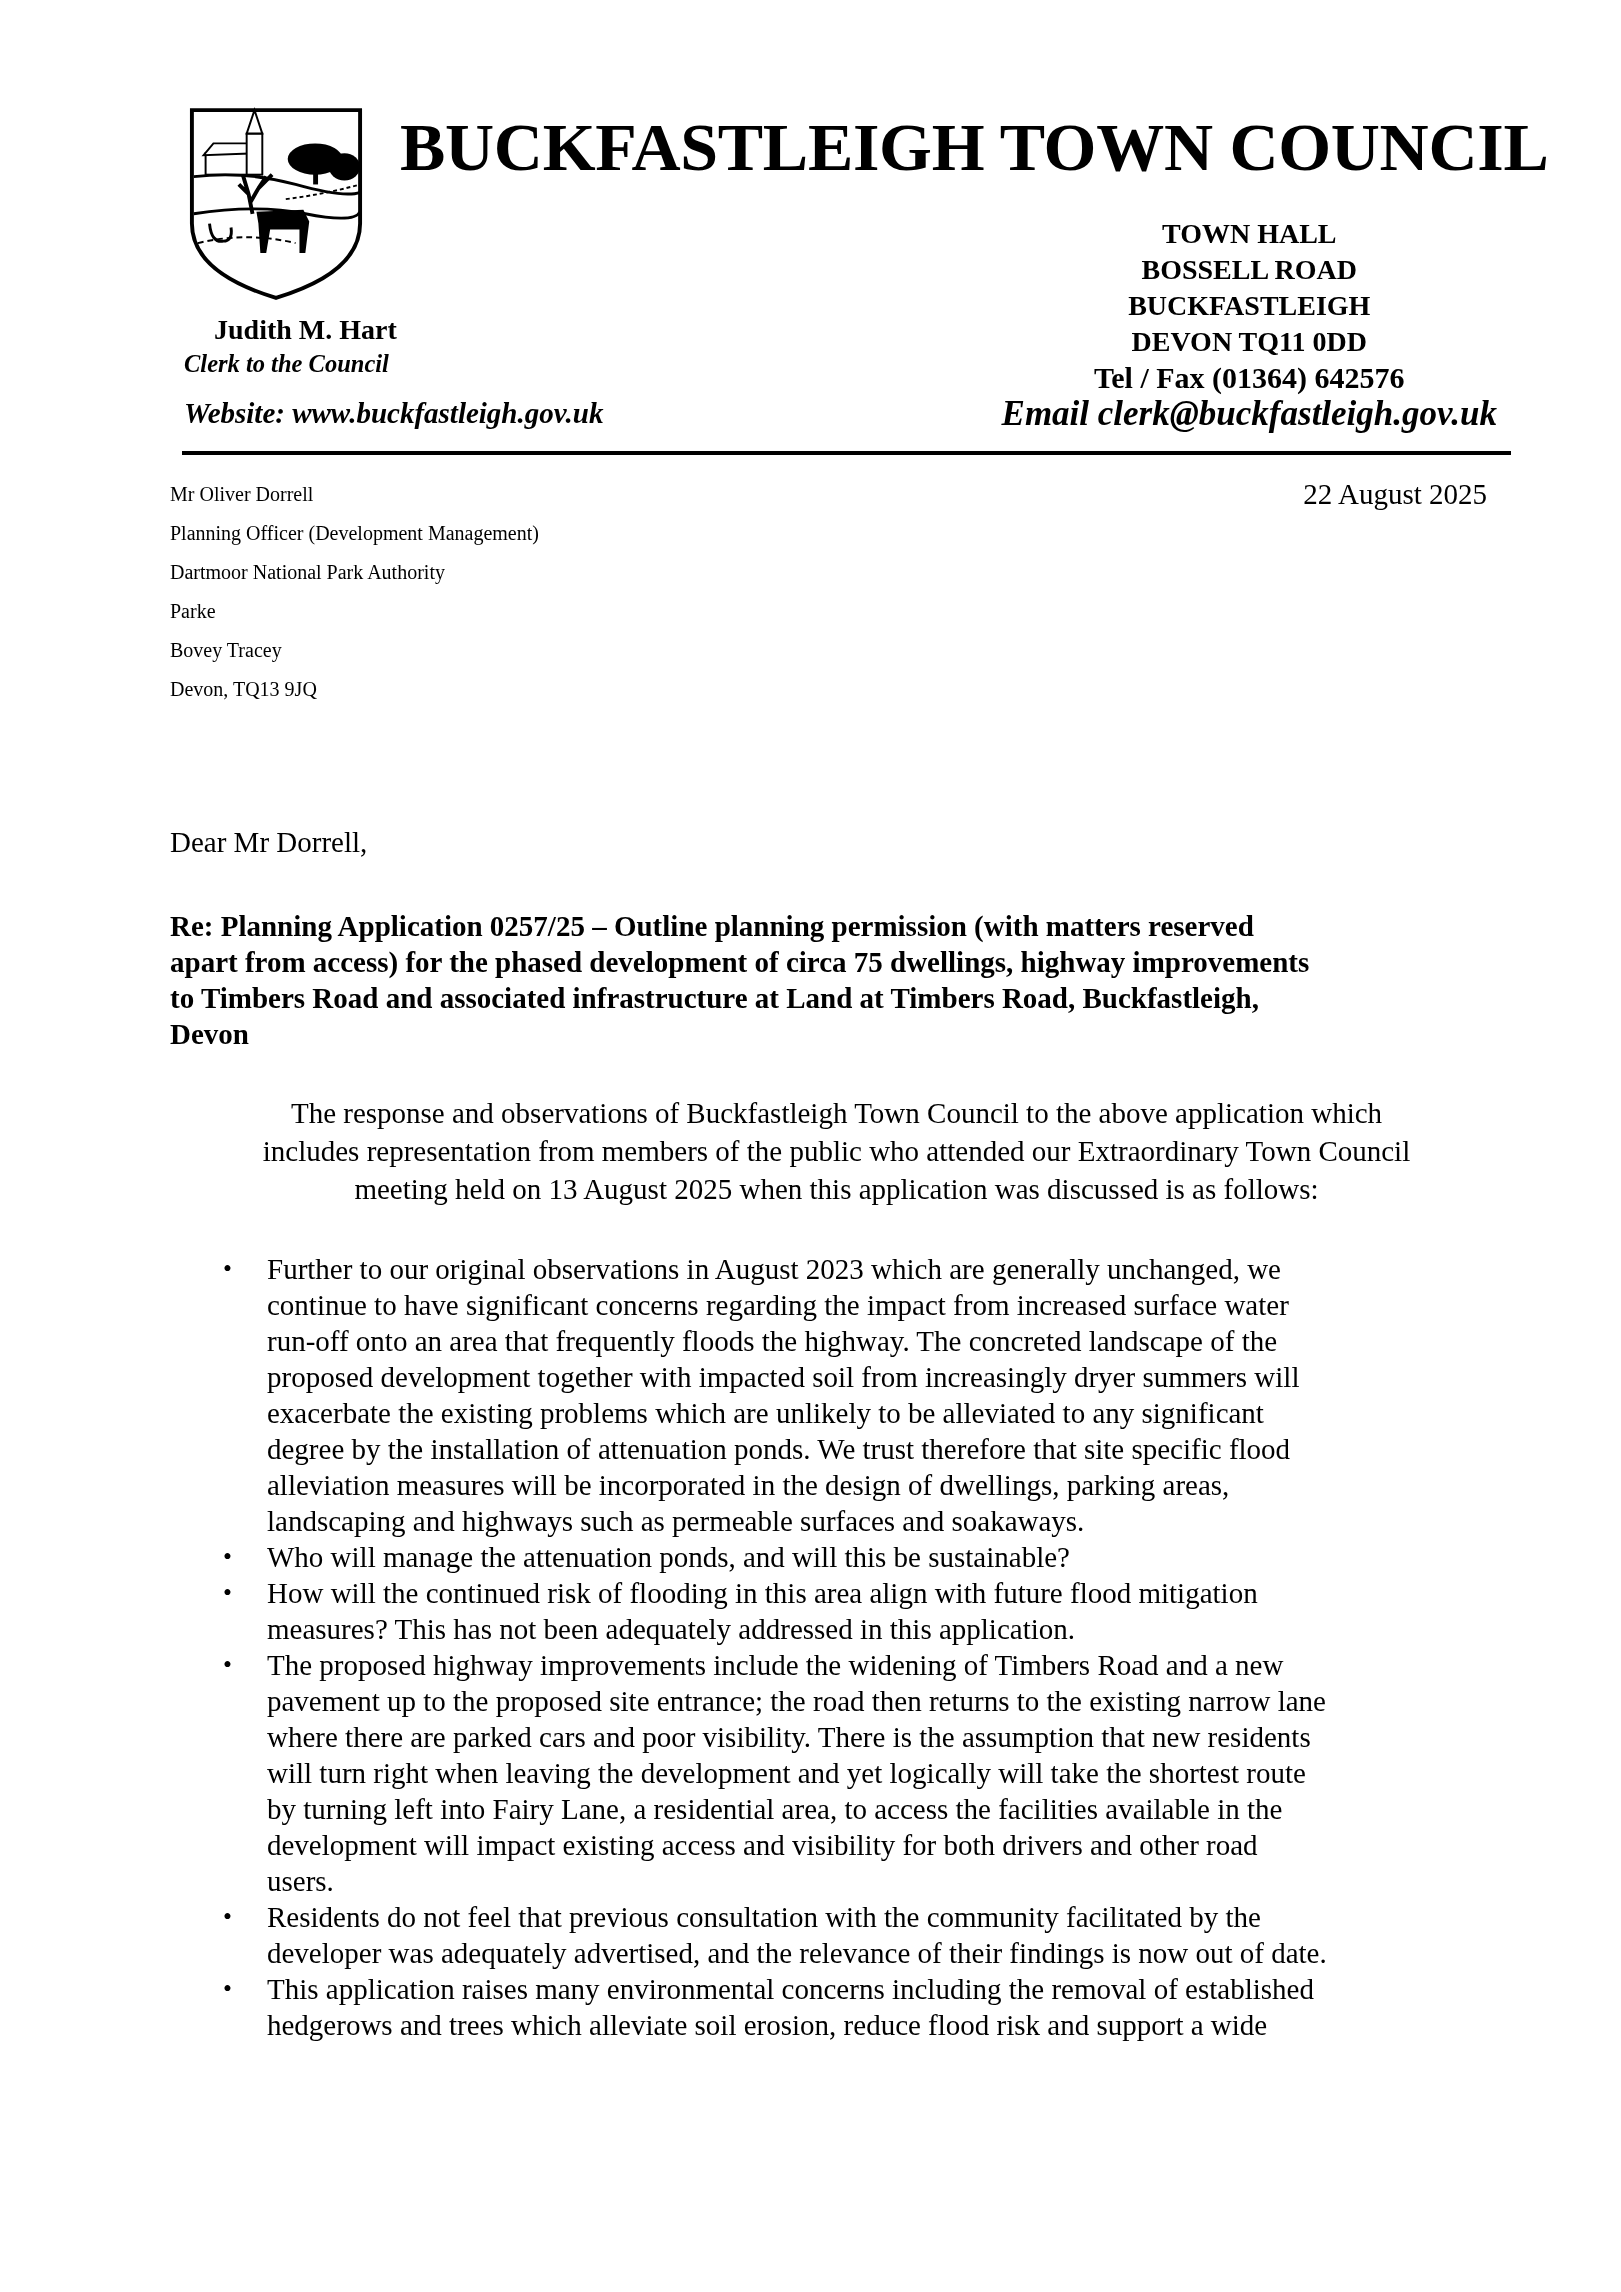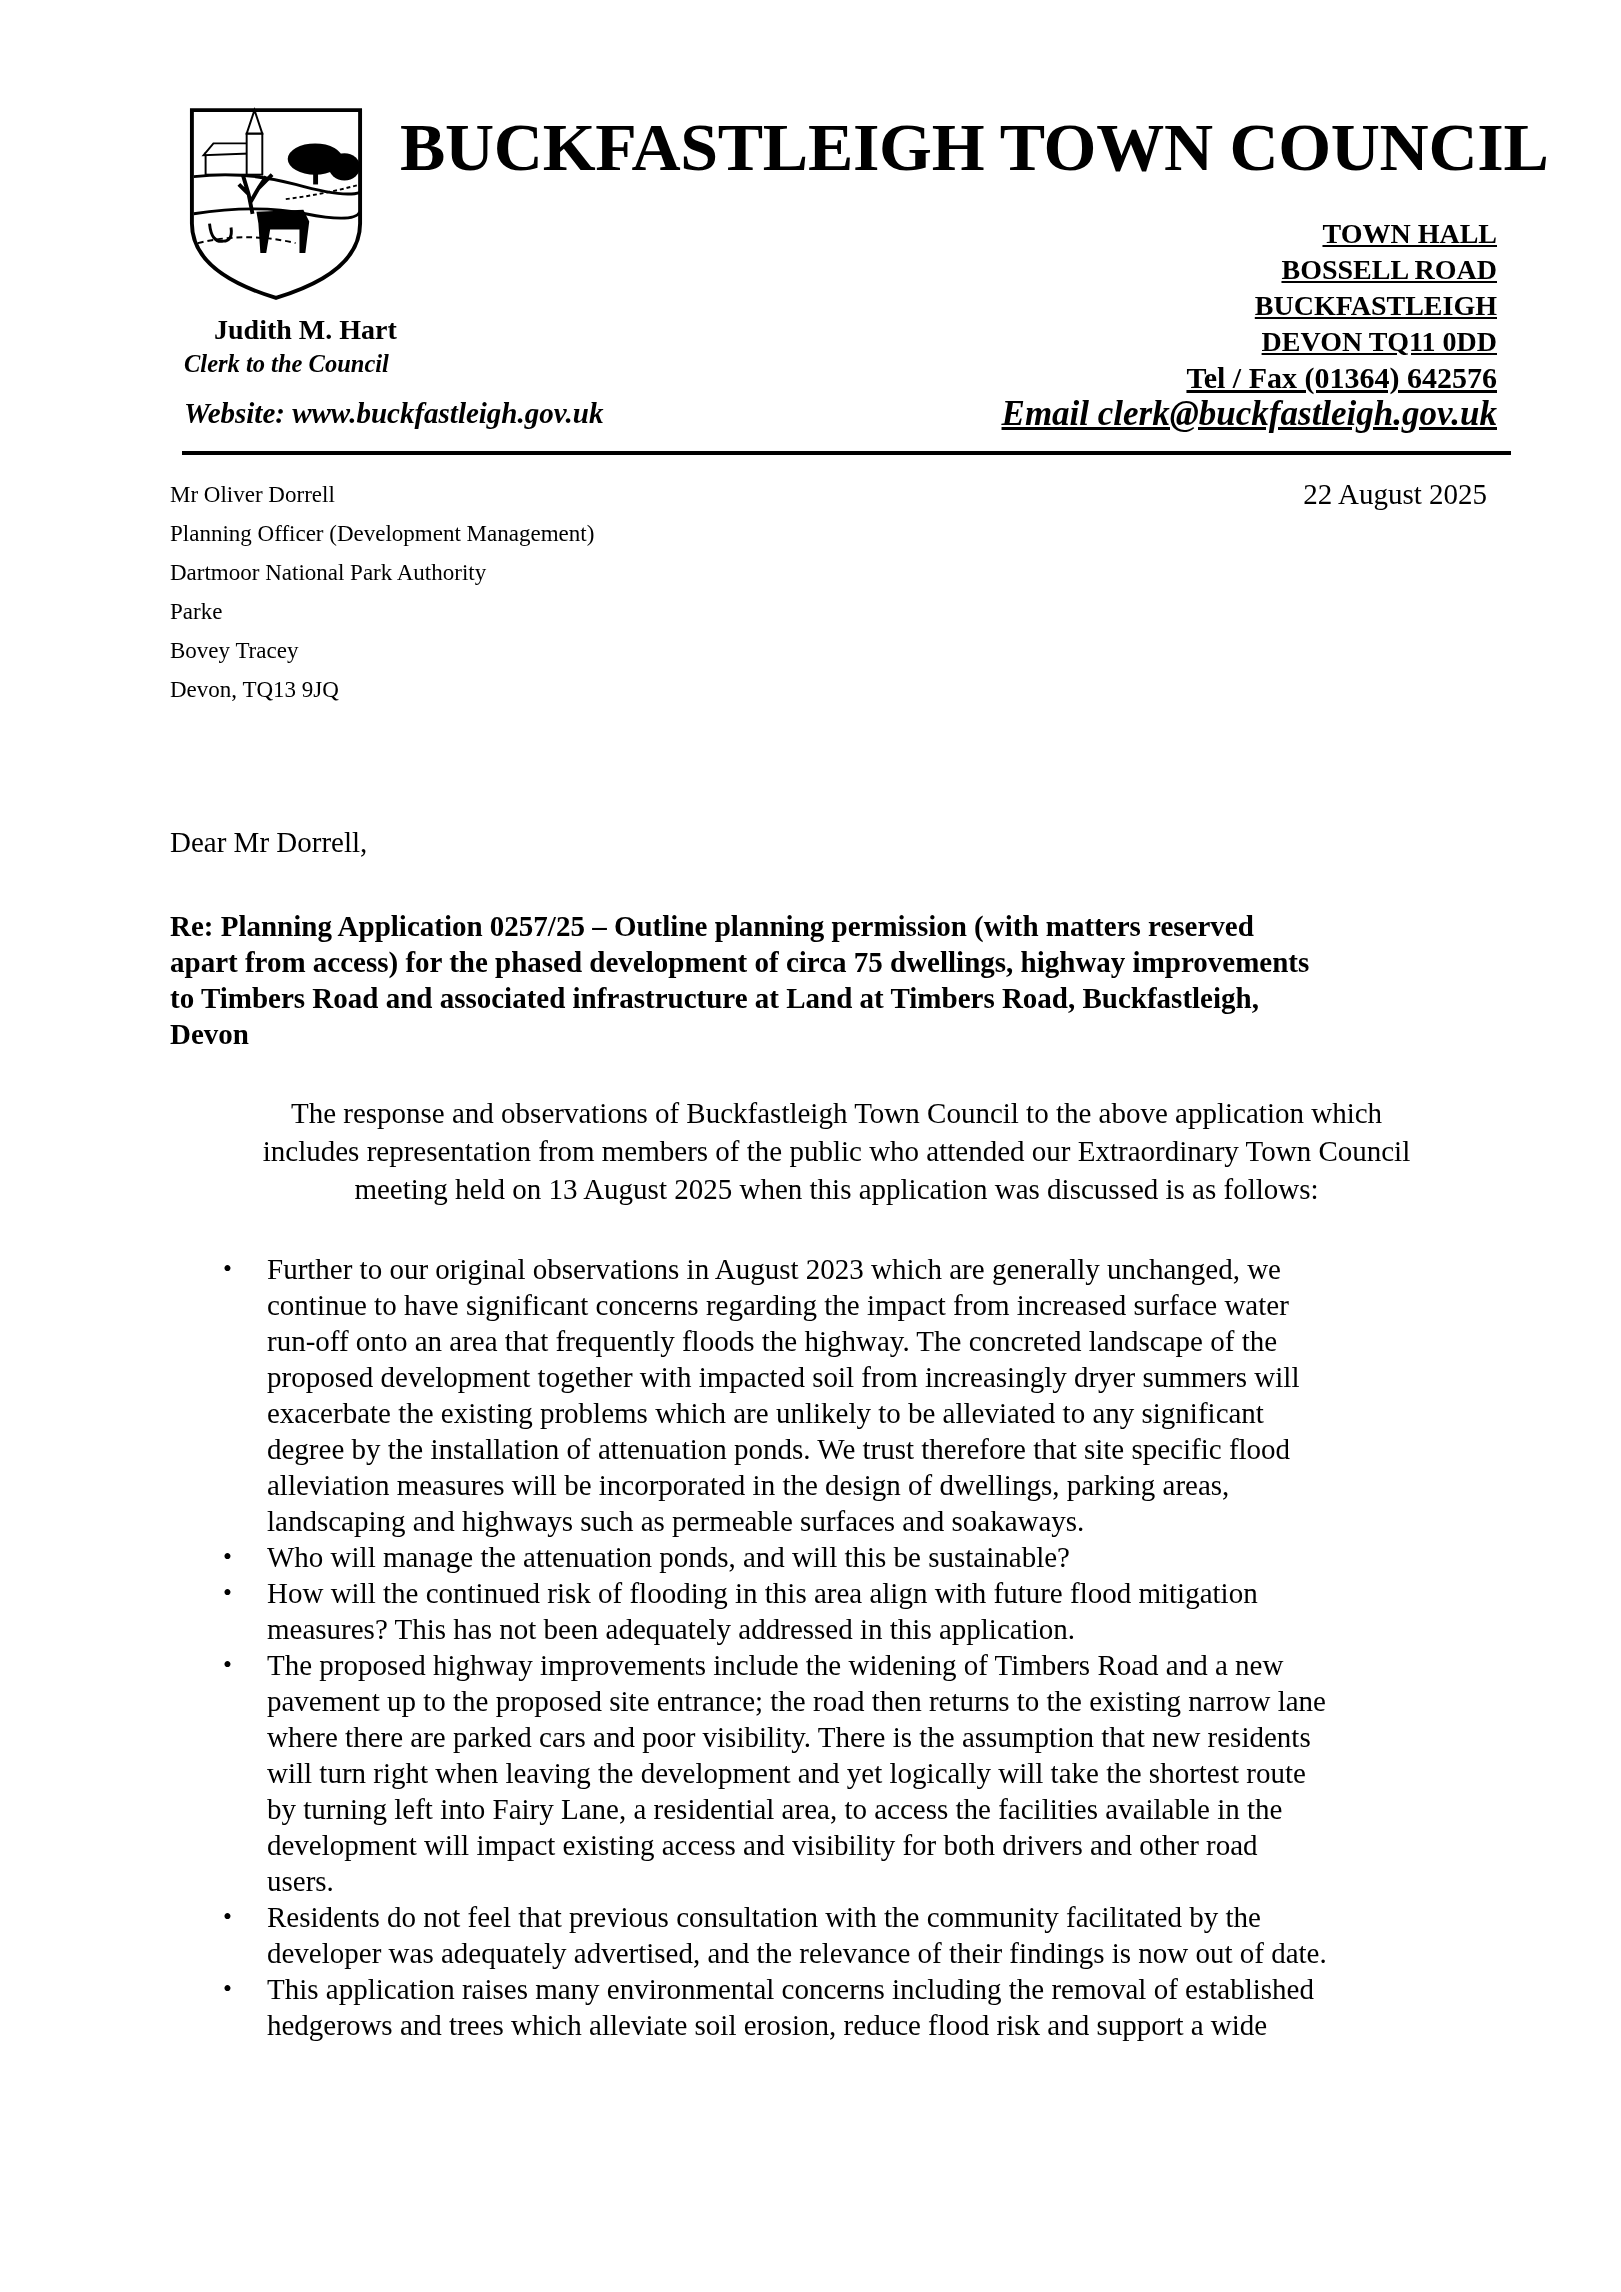--- a/index.html
+++ b/index.html
@@ -19,32 +19,32 @@
       white-space: nowrap; text-align: right; margin-left: 16px;
     }
 
     
     .clerk-name { left: 184px; top: 312px; font-size: 28px; font-weight: bold; line-height: 35px; margin-left: 30px; }
     .clerk-role { left: 184px; top: 348px; font-size: 24.5px; font-weight: bold; font-style: italic; line-height: 31px; }
     .website    { left: 184px; top: 395px; font-size: 29px; font-weight: bold; font-style: italic; line-height: 37px; text-align: center; }
 
     
     #address-block {
-      position: absolute; right: 124px; top: 216px; text-align: right;
-      font-weight: bold; font-size: 28px; line-height: 36px; text-decoration: underline;
+      position: absolute; right: 124px; top: 216px; text-align: center;
+      font-weight: bold; font-size: 28px; line-height: 36px;
     }
     #address-block .line { display: block; white-space: nowrap; }
     #address-block .tel { font-size: 30px; }
     #address-block .email { font-style: italic; font-size: 35px; }
 
     
     #header-rule { position: absolute; left: 182px; top: 451px; width: 1329px; height: 3.9px; background: #000; }
 
     
-    .body-text { font-size: 23px; line-height: 39px; }
+    .body-text { font-size: 20px; line-height: 39px; }
     #recipient { position: absolute; left: 170px; top: 475px; }
     #recipient .line { display: block; white-space: nowrap; }
     #letter-date { right: 134px; top: 475px; font-size: 29px; line-height: 39px; }
 
     #salutation { left: 170px; top: 824px; font-size: 29px; line-height: 36px; }
 
     #subject {
       position: absolute; left: 170px; top: 908px; width: 1313px;
       font-size: 29px; font-weight: bold; line-height: 36px;
     }

